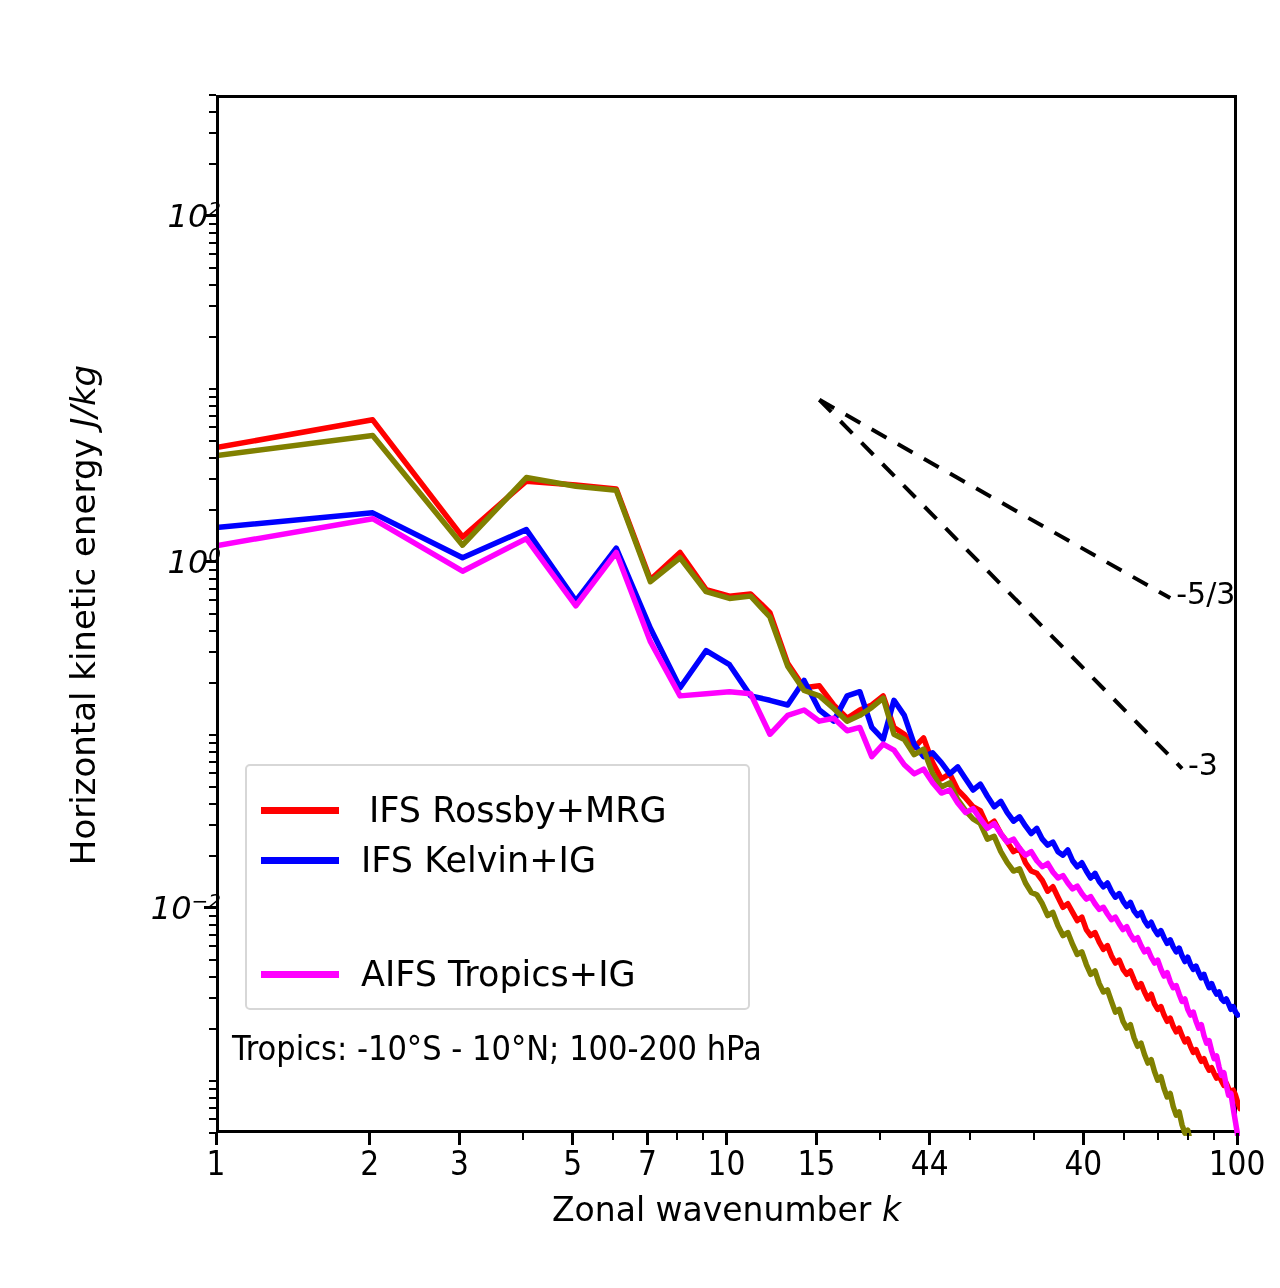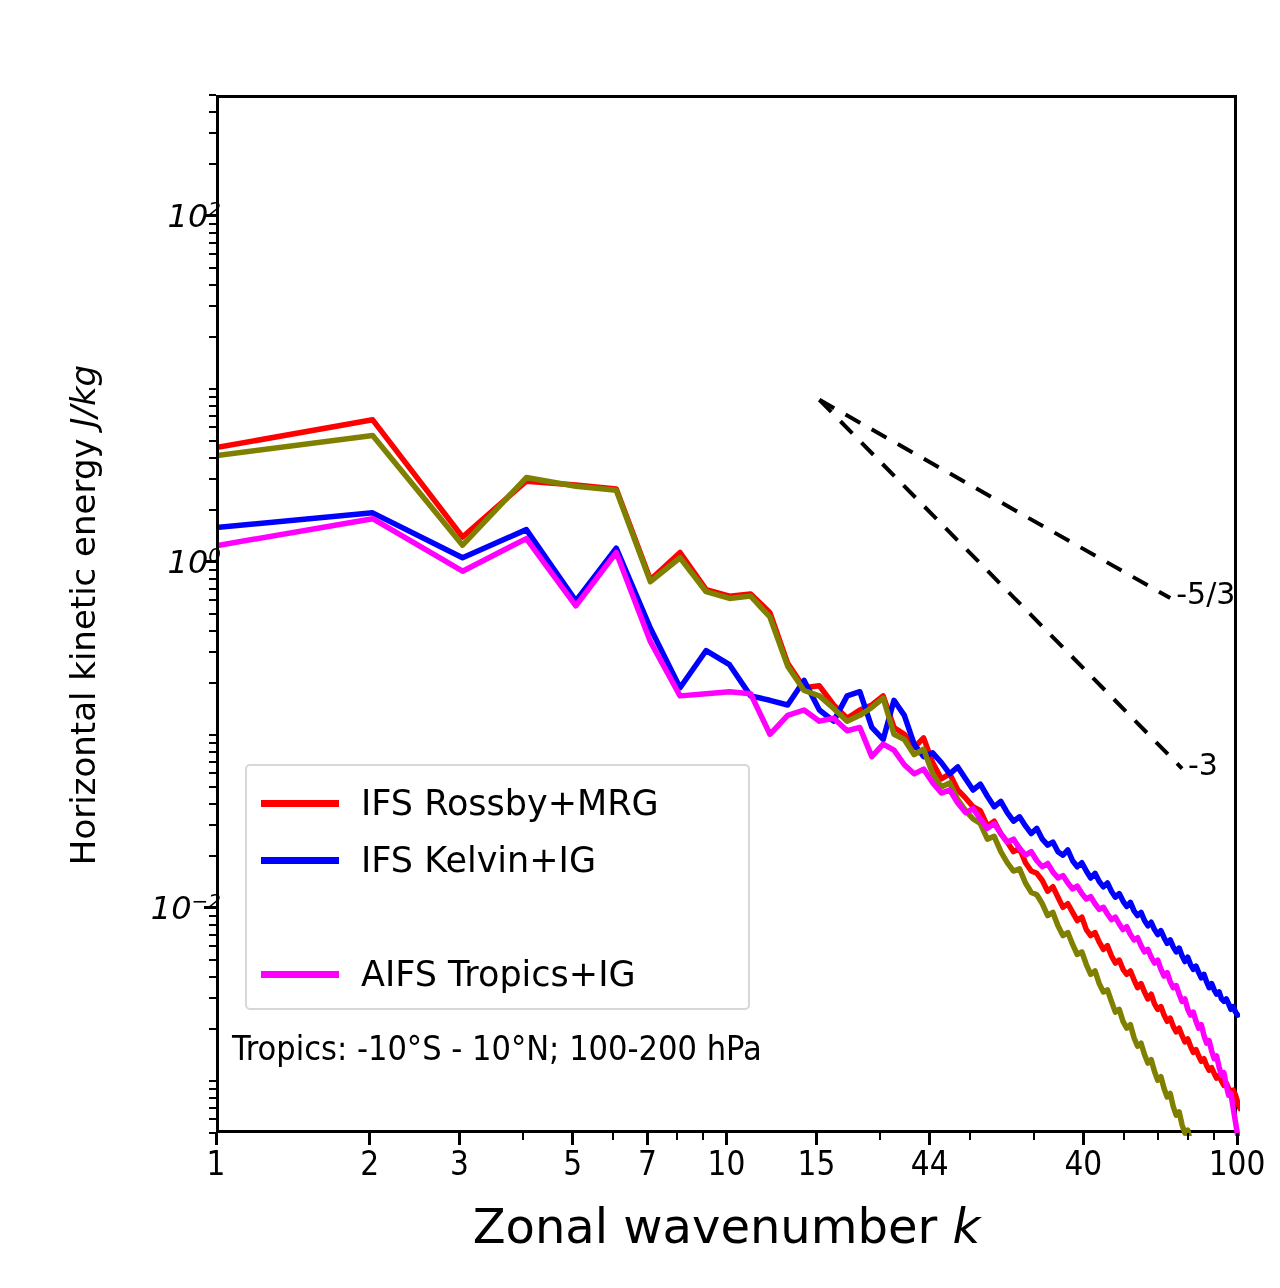--- a/index.html
+++ b/index.html
@@ -14,21 +14,21 @@
 
   .ylabel{
     position:absolute;left:-267px;top:595px;width:700px;
     transform:rotate(-90deg);transform-origin:center center;
     text-align:center;font-size:34px;color:#000;white-space:nowrap;
   }
   .ylabel i{font-style:italic;}
 
   .xlabel{
     position:absolute;left:216px;top:1190px;width:1021px;text-align:center;
-    font-size:48px;color:#000;white-space:nowrap;margin-top:8px;
+    font-size:33px;color:#000;white-space:nowrap;
   }
   .xlabel i{font-style:italic;}
 
   #plot{
     position:absolute;left:216px;top:95px;width:1021px;height:1038px;
     border:3px solid #000;box-sizing:border-box;background:#fff;
   }
   #plotsvg{position:absolute;left:0;top:0;width:1021px;height:1038px;display:block;}
 
   .tick-x{
@@ -192,21 +192,21 @@
       <div class="axtick" style="left: 209px; top: 132.38px; width: 7px; height: 2px;"></div>
       <div class="axtick" style="left: 209px; top: 110.765px; width: 7px; height: 2px;"></div>
       <div class="axtick" style="left: 209px; top: 94px; width: 7px; height: 2px;"></div>
     </div>
   <div id="slopelabels">
       <div class="slope-label" style="left: 1176.23px; top: 575.994px;">-5/3</div>
       <div class="slope-label" style="left: 1188.05px; top: 746.535px;">-3</div>
     </div>
 
   <div id="legend">
-      <div class="legend-row" style="top: 9px;">
+      <div class="legend-row" style="top: 16px; gap: 8px;">
         <span class="legend-swatch" style="background: rgb(255, 0, 0);"></span>
         <span class="legend-text">IFS Rossby+MRG</span>
       </div>
       <div class="legend-row" style="top: 66px;">
         <span class="legend-swatch" style="background: rgb(0, 0, 255);"></span>
         <span class="legend-text">IFS Kelvin+IG</span>
       </div>
       <div class="legend-row" style="top: 180px;">
         <span class="legend-swatch" style="background: rgb(255, 0, 255);"></span>
         <span class="legend-text">AIFS Tropics+IG</span>

